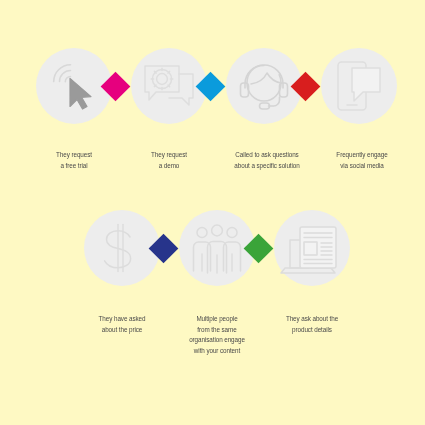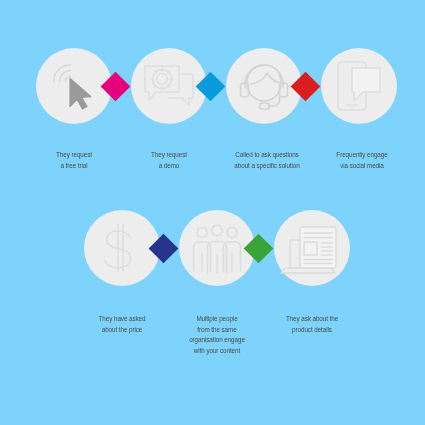--- a/index.html
+++ b/index.html
@@ -12,21 +12,21 @@
     height: 425px;
     font-family: "Liberation Sans", sans-serif;
     overflow: hidden;
     position: relative;
   }
   .canvas {
     position: absolute;
     left: 0; top: 0;
     width: 425px;
     height: 425px;
-    background: #7dd3fc;
+    background: #fef9c3;
   }
 
   
   .row {
     position: absolute;
     left: 0;
     width: 425px;
   }
   .row-1 { top: 48px; }
   .row-2 { top: 210px; }

